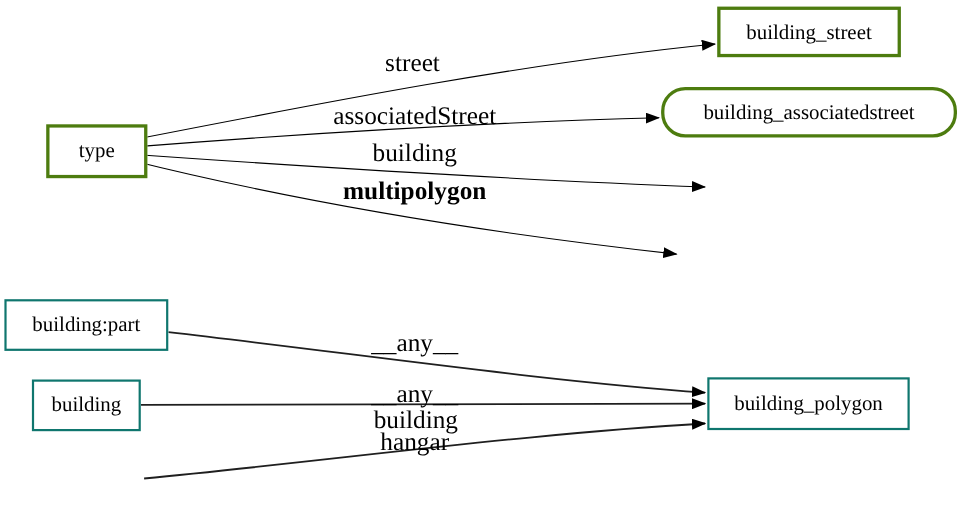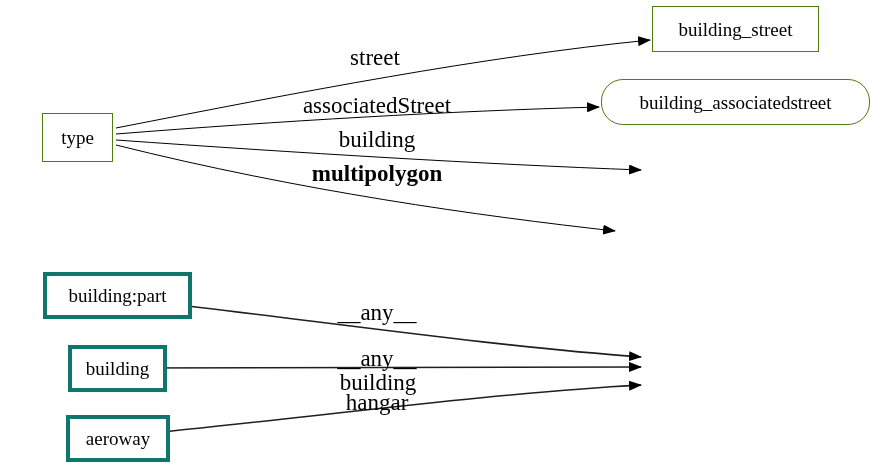--- a/index.html
+++ b/index.html
@@ -23,38 +23,38 @@
     stroke-width: 1px;
   }
   .edges-layer path.edge.thick {
     stroke: #1f1f1f;
     stroke-width: 1.6px;
   }
   .node {
     position: absolute;
     box-sizing: border-box;
     background: #ffffff;
-    border: 1px solid #4d7c0f;
+    border: 3px solid #4d7c0f;
     display: flex;
     align-items: center;
     justify-content: center;
     font-size: 19px;
     line-height: 1;
     white-space: nowrap;
   }
-  .node.thick { border: 4px solid #0f766e; margin-left: 39px; }
+  .node.thick { border: 2px solid #0f766e; }
   .edge-label {
     position: absolute;
     transform: translate(-50%, -50%);
     font-size: 23px;
     line-height: 1;
     white-space: pre;
   }
   
-  #n-type      { left: 42px;  top: 113px; width: 71px;  height: 49px; }
+  #n-type      { left: 42px;  top: 113px; width: 92px;  height: 49px; }
   #n-street    { left: 652px; top: 6px;   width: 167px; height: 46px; }
   #n-assoc     { left: 601px; top: 79px;  width: 269px; height: 46px; border-radius: 22px; }
   #n-relation  { left: 643px; top: 149px; width: 184px; height: 48px; }
   #n-multi     { left: 617px; top: 221px; width: 236px; height: 47px; }
   #n-part      { left: 4px;   top: 272px; width: 149px; height: 47px; }
   #n-building  { left: 29px;  top: 345px; width: 99px;  height: 47px; }
   #n-aeroway   { left: 27px;  top: 415px; width: 104px; height: 47px; }
   #n-polygon   { left: 643px; top: 343px; width: 184px; height: 48px; }
   
   #l-street    { left: 375px; top: 57px;  }
@@ -94,22 +94,22 @@
   </div>
   <div class="node" id="n-assoc">
     <span>building_associatedstreet</span>
   </div>
   <div class="node thick" id="n-part">
     <span>building:part</span>
   </div>
   <div class="node thick" id="n-building">
     <span>building</span>
   </div>
-  <div class="node thick" id="n-aeroway">
-    <span>aeroway</span>
+  <div class="node thick" id="n-polygon">
+    <span>building_polygon</span>
   </div>
 
   <span class="edge-label" id="l-street">street</span>
   <span class="edge-label" id="l-assoc">associatedStreet</span>
   <span class="edge-label" id="l-building">building</span>
   <span class="edge-label" id="l-multi">multipolygon</span>
   <span class="edge-label" id="l-any1">__any__</span>
   <span class="edge-label" id="l-any2">__any__</span>
   <span class="edge-label" id="l-terminal">building</span>
   <span class="edge-label" id="l-hangar">hangar</span>

